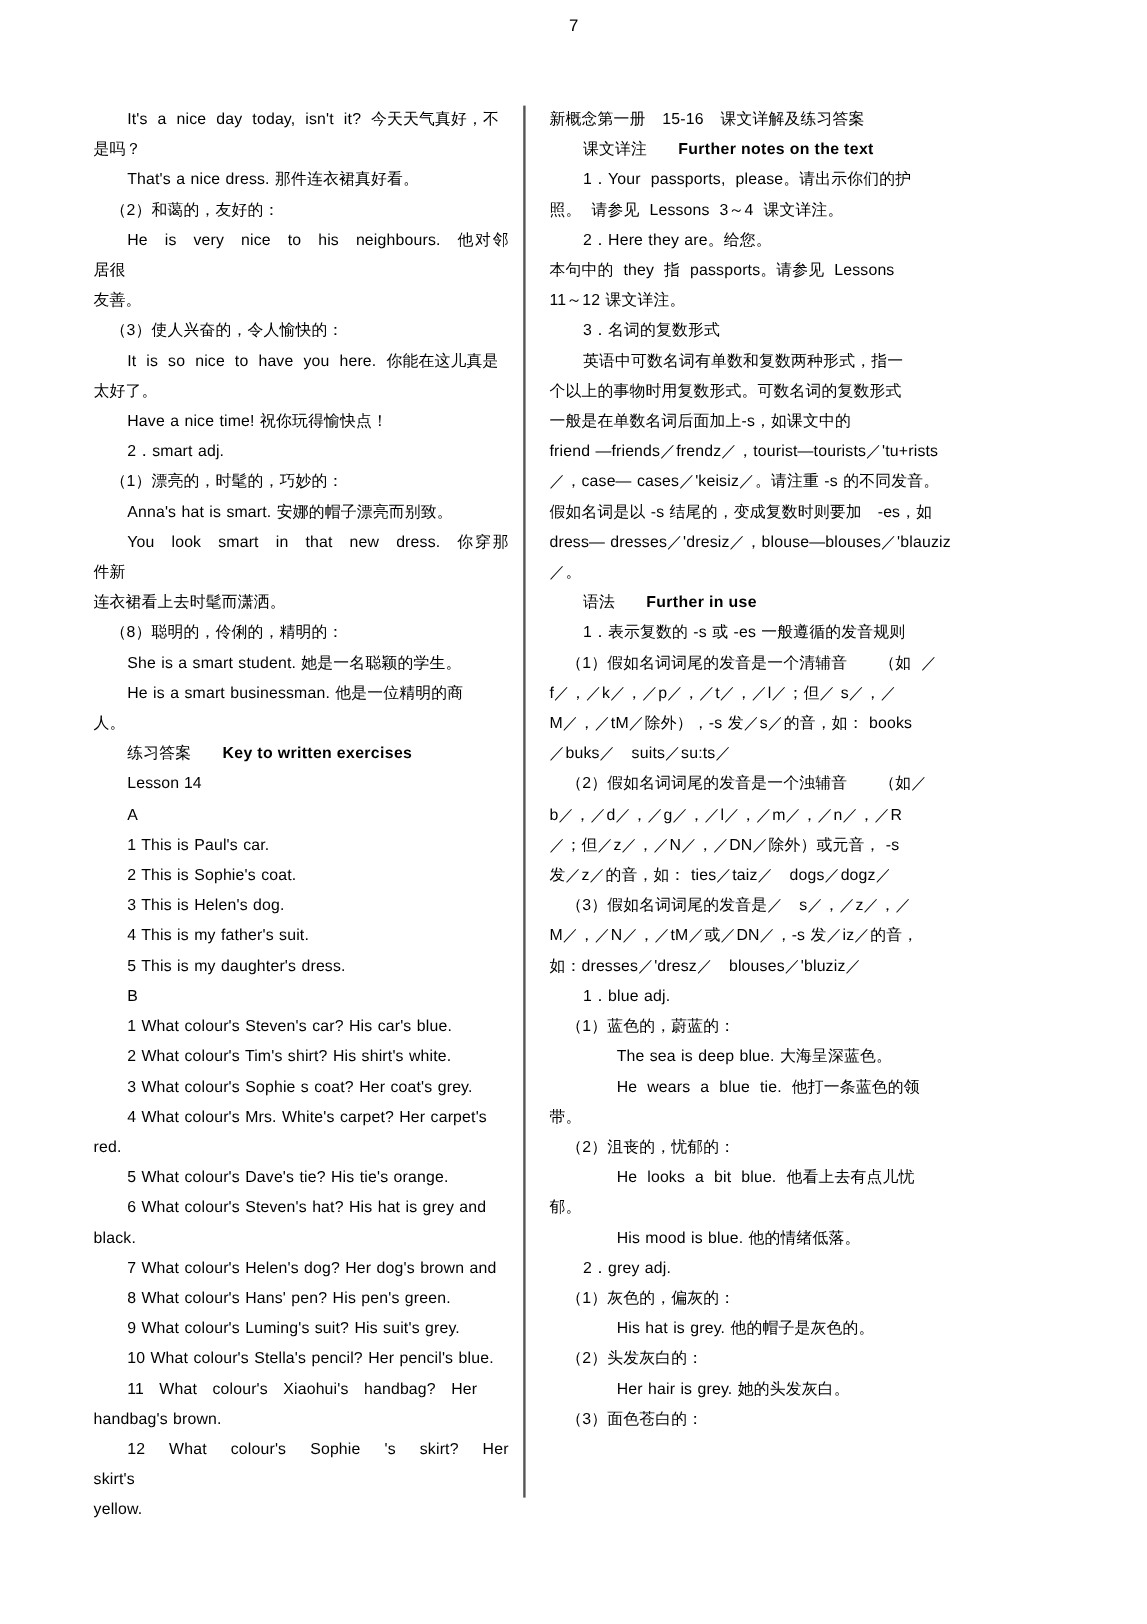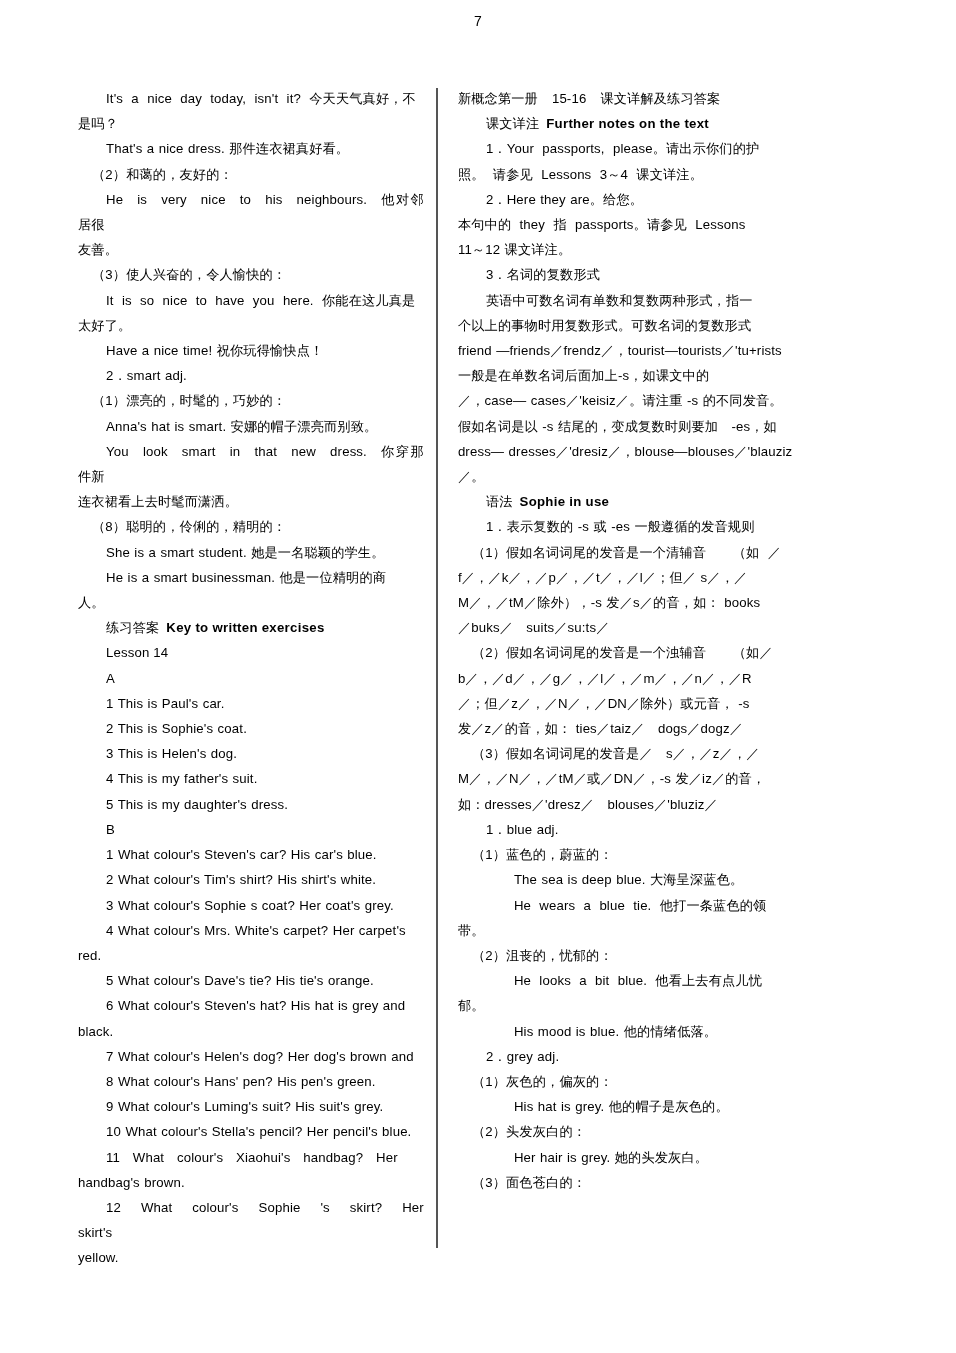--- a/index.html
+++ b/index.html
@@ -96,21 +96,21 @@
   .heading {
     font-size: 13.2px;
     line-height: 25.2px;
   }
   .heading .en {
     font-weight: bold;
     letter-spacing: 0.3px;
     margin-top: 39px;
   }
   .heading .cn {
-    margin-right: 7px;
+    margin-right: 26px;
     text-align: right;
   }
   .title-line {
     font-size: 13.2px;
     line-height: 25.2px;
   }
   .title-line .sp { display: inline-block; width: 14px; }
 </style>
 </head>
 <body>
@@ -197,30 +197,30 @@
 
       <div id="notes-blocks">
           <p class="ind1 wide">1．Your passports, please。请出示你们的护</p>
           <p class="ind0 wide">照。   请参见  Lessons 3～4 课文详注。</p>
           <p class="ind1 just">2．Here they are。给您。</p>
           <p class="ind0 wide">本句中的  they 指 passports。请参见   Lessons</p>
           <p class="ind0 just">11～12 课文详注。</p>
           <p class="ind1 just">3．名词的复数形式</p>
           <p class="ind1 just">英语中可数名词有单数和复数两种形式，指一</p>
           <p class="ind0 just">个以上的事物时用复数形式。可数名词的复数形式</p>
+          <p class="ind0 xwide">一般是在单数名词后面加上-s，如课文中的</p>
           <p class="ind0 just">friend —friends／frendz／，tourist—tourists／'tu+rists</p>
-          <p class="ind0 xwide">一般是在单数名词后面加上-s，如课文中的</p>
           <p class="ind0 just">／，case— cases／'keisiz／。请注重 -s 的不同发音。</p>
           <p class="ind0 just">假如名词是以 -s 结尾的，变成复数时则要加　-es，如</p>
           <p class="ind0 just">dress— dresses／'dresiz／，blouse—blouses／'blauziz</p>
           <p class="ind0 just">／。</p>
         </div>
 
       <p class="heading ind1">
-        <span class="cn">语法</span><span class="en">Sophie in use</span>
+        <span class="cn">语法</span><span class="en">Further in use</span>
       </p>
 
       <div id="grammar-blocks">
           <p class="ind1 just">1．表示复数的 -s 或 -es 一般遵循的发音规则</p>
           <p class="ind2 wide">（1）假如名词词尾的发音是一个清辅音　　（如 ／</p>
           <p class="ind0 just">f／，／k／，／p／，／t／，／l／；但／ s／，／</p>
           <p class="ind0 just">M／，／tM／除外），-s 发／s／的音，如： books</p>
           <p class="ind0 just">／buks／　suits／su:ts／</p>
           <p class="ind2 wide">（2）假如名词词尾的发音是一个浊辅音　　（如／</p>
           <p class="ind0 just">b／，／d／，／g／，／l／，／m／，／n／，／R</p>

